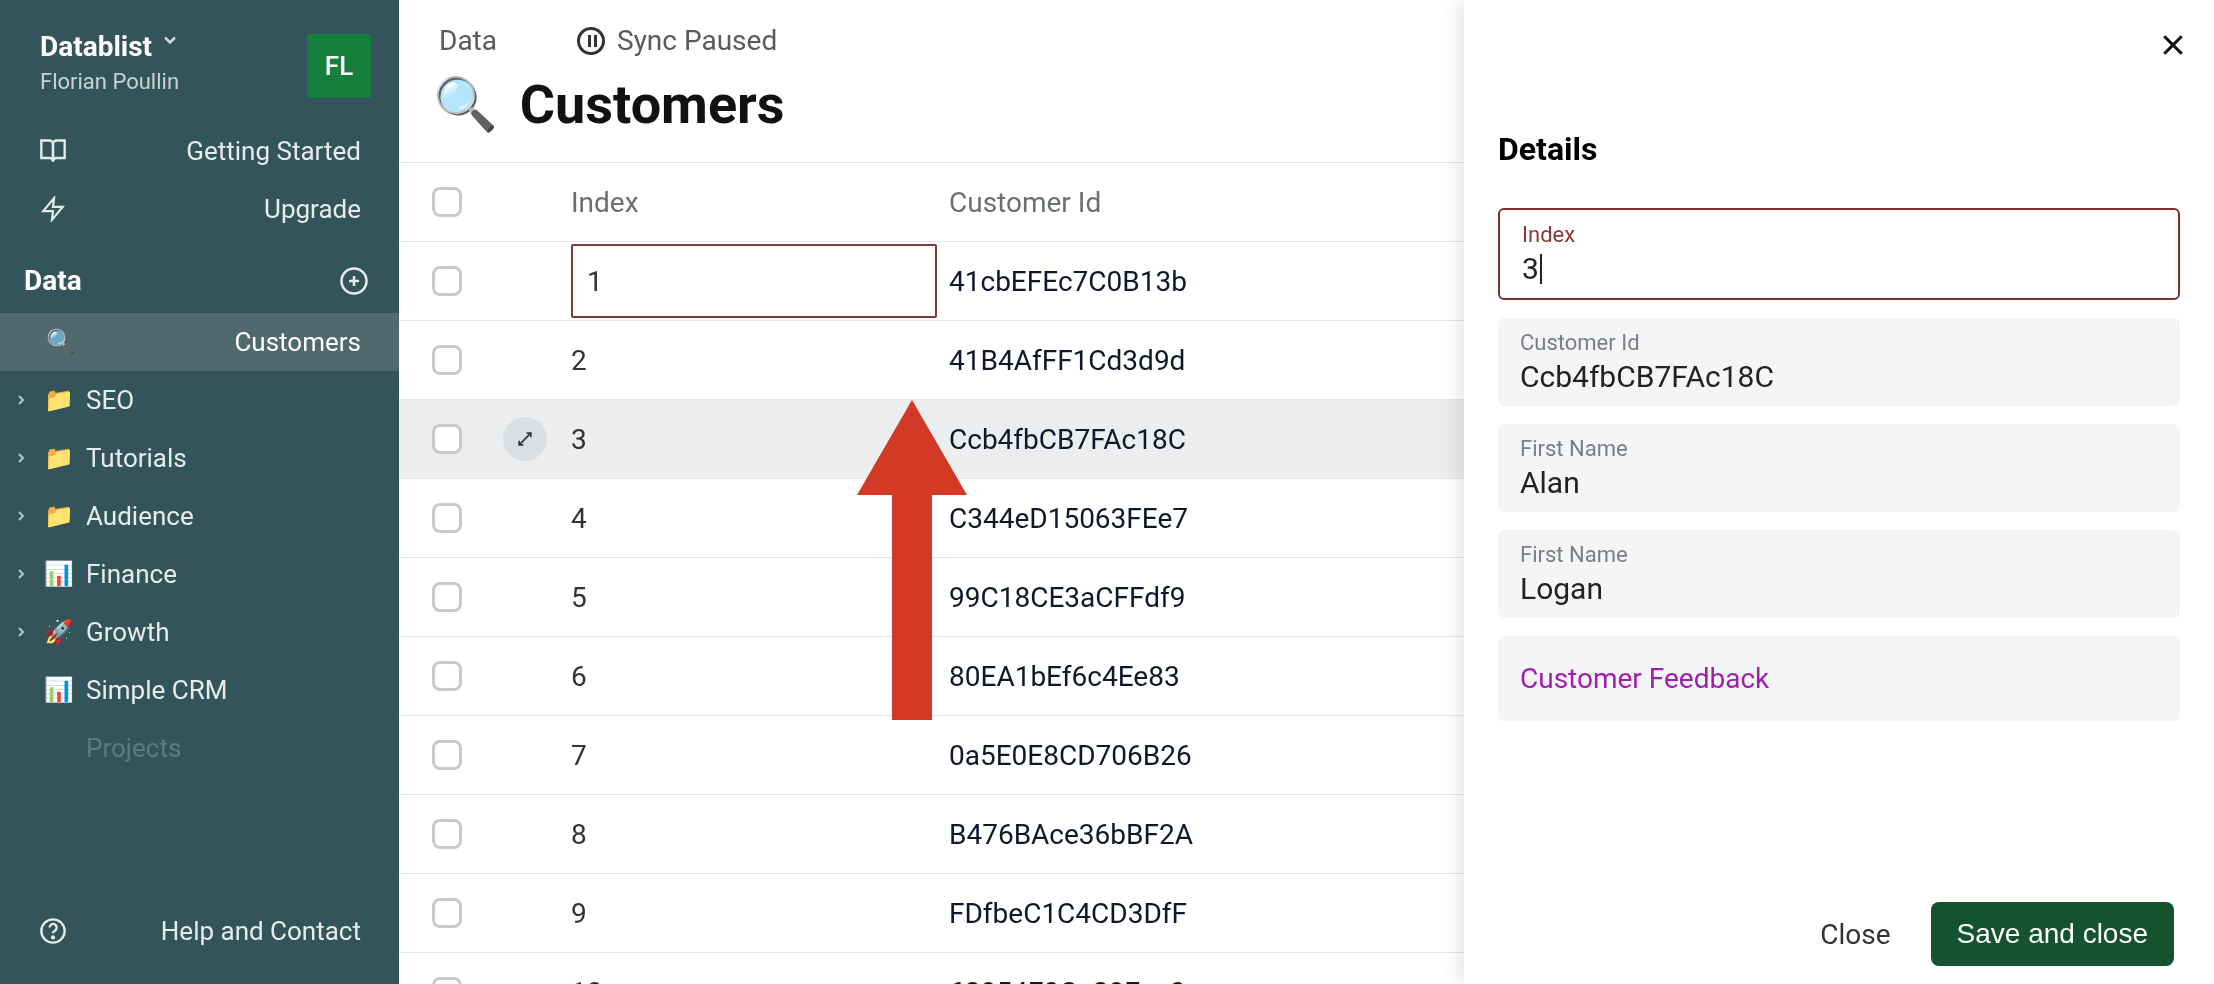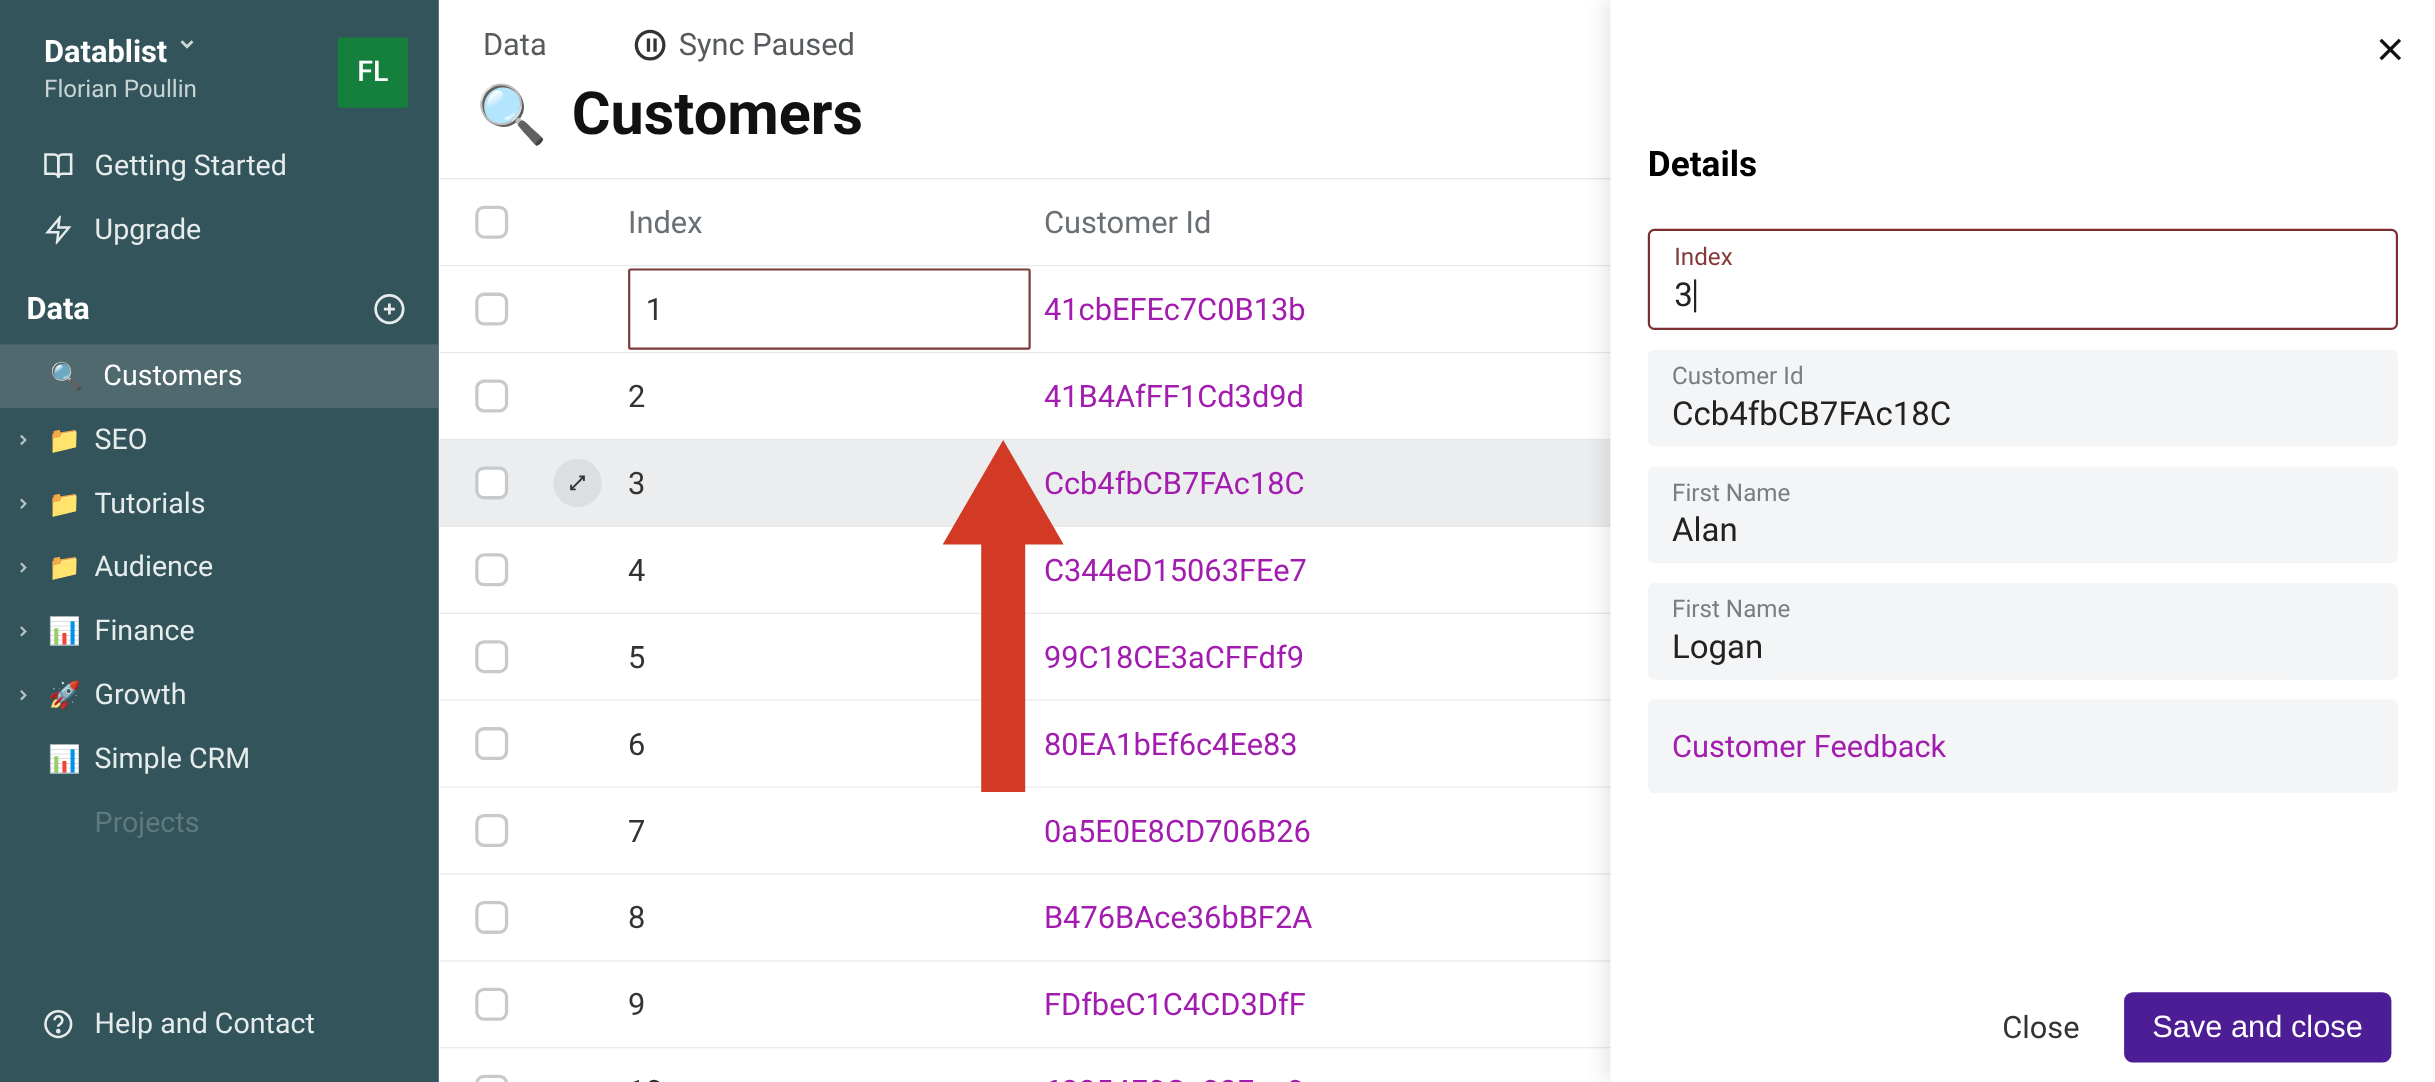--- a/index.html
+++ b/index.html
@@ -39,20 +39,21 @@
     margin-top: 4px;
   }
 
   .sidebar-item {
     display: flex;
     align-items: center;
     gap: 18px;
     padding: 14px 38px;
     cursor: pointer;
     color: #e6eceb;
+    justify-content: space-between;
   }
   .sidebar-item.active {
     background: #4f696e;
     color: #fff;
   }
   .sidebar-item .icon { width: 30px; display:flex; justify-content:center; }
   .sidebar-item .emoji { font-size: 24px; }
   .sidebar-item .label { font-size: 26px; }
 
   .section-header {
@@ -131,21 +132,21 @@
     display:flex;
     align-items:center;
     border-bottom: 1px solid #e5e7e8;
     height: 79px;
     position: relative;
   }
   .trow.header { color:#6a6f73; font-size: 27px; }
   .trow .cell-check { width: 96px; display:flex; justify-content:center; }
   .trow .cell-expand { width: 60px; display:flex; justify-content:center; }
   .trow .cell-index { width: 382px; padding-left: 16px; font-size:28px; color:#333; }
-  .trow .cell-id    { width: 540px; padding-left: 12px; font-size:28px; color:#a21caf; }
+  .trow .cell-id    { width: 540px; padding-left: 12px; font-size:28px; color:#0f172a; }
   .trow.header .cell-index, .trow.header .cell-id { color:#6a6f73; }
   .trow.hovered { background:#ebedee; }
 
   .checkbox {
     width: 30px; height: 30px;
     border: 3px solid #c7cacc;
     border-radius: 8px;
     background:#fff;
   }
   .expand-btn {
@@ -224,21 +225,21 @@
   .panel-footer {
     margin-top: auto;
     display:flex;
     justify-content:flex-end;
     gap: 40px;
     align-items:center;
     padding: 14px 6px 0 0;
   }
   .btn-close-text { font-size: 28px; color:#333; cursor:pointer; }
   .btn-save {
-    background:#4c1d95;
+    background:#14532d;
     color:#fff;
     font-size: 28px;
     padding: 16px 26px;
     border-radius: 8px;
     border:none;
     cursor:pointer;
   }
 
   svg { display:block; }
 </style>

